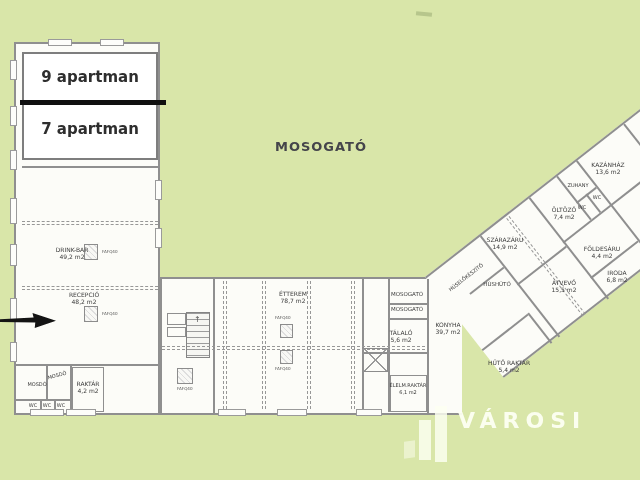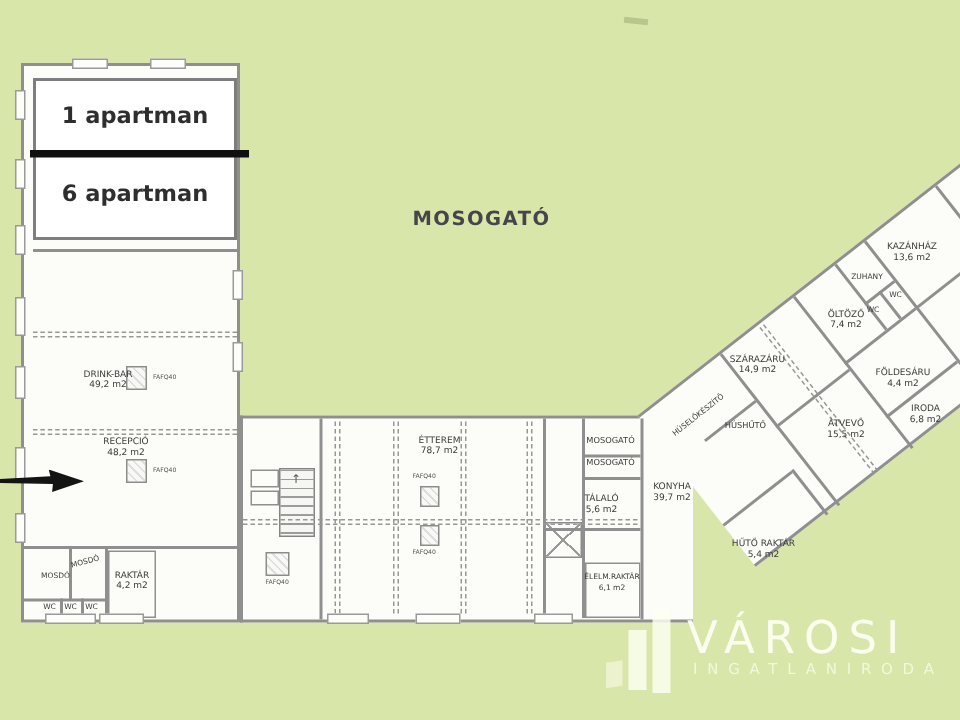--- a/index.html
+++ b/index.html
@@ -21,21 +21,21 @@
   .colsq{position:absolute;border:1px solid #8c8c8c;z-index:11;
          background:repeating-linear-gradient(45deg,#dedede 0 1px,#f8f8f5 1px 4px)}
   .stairs{position:absolute;border:1px solid #848484;z-index:11;
           background:repeating-linear-gradient(to bottom,#9c9c9c 0 1px,#f6f6f2 1px 6px)}
   .xbox{position:absolute;border:1px solid #8c8c8c;z-index:11;background:
         linear-gradient(to top right,transparent calc(50% - .7px),#9a9a9a calc(50% - .7px) calc(50% + .7px),transparent calc(50% + .7px)),
         linear-gradient(to bottom right,transparent calc(50% - .7px),#9a9a9a calc(50% - .7px) calc(50% + .7px),transparent calc(50% + .7px))}
   .apt-label{position:absolute;width:100%;text-align:center;font-size:15px;font-weight:600;color:#2e2e2e}
   .title{position:absolute;font-size:13px;font-weight:700;color:#45454b;letter-spacing:1px;z-index:12}
   .wm-bar{position:absolute;background:rgba(253,255,242,.82);z-index:20}
-  .wm-brand{position:absolute;font-size:30px;font-weight:normal;letter-spacing:6px;
+  .wm-brand{position:absolute;font-size:22px;font-weight:bold;letter-spacing:6px;
             color:rgba(253,255,242,.95);z-index:20;white-space:nowrap}
   .wm-tag{position:absolute;font-size:10px;letter-spacing:6.5px;color:rgba(252,255,240,.72);
           z-index:20;white-space:nowrap}
   .smudge{position:absolute;left:0;top:313px;width:56px;height:15px;background:#141414;z-index:25;
           clip-path:polygon(0 42%,60% 30%,58% 0,100% 52%,62% 100%,63% 64%,0 60%)}
   .speck{position:absolute;background:#b7c68c;z-index:5}
   .z12{z-index:12}
 </style>
 </head>
 <body>
@@ -60,23 +60,23 @@
     <div class="wall-h" style="left:130px;top:100px;width:60px"></div>
     <div class="wall-h" style="left:0;top:90px;width:58px"></div>
     <div class="wall-v" style="left:58px;top:90px;height:38px"></div>
     <div class="dash-v" style="left:100px;top:2px;height:124px"></div>
   </div>
 
   <div class="wing" style="left:14px;top:42px;width:146px;height:373px;z-index:2"></div>
 
   <div style="position:absolute;left:22px;top:52px;width:136px;height:108px;
               background:#ffffff;border:2px solid #7e7e7e;z-index:10">
-    <div class="apt-label" style="top:14px">1 apartman</div>
+    <div class="apt-label" style="top:14px">9 apartman</div>
     <div style="position:absolute;left:-4px;top:46px;width:146px;height:5px;background:#101010"></div>
-    <div class="apt-label" style="top:66px">6 apartman</div>
+    <div class="apt-label" style="top:66px">7 apartman</div>
   </div>
   <div class="wall-h z12" style="left:22px;top:166px;width:136px"></div>
 
   <div class="title" style="left:256px;top:139px;width:130px;text-align:center">MOSOGATÓ</div>
 
   <div class="dash-h z12" style="left:22px;top:221px;width:136px"></div>
   <div class="dash-h z12" style="left:22px;top:286px;width:136px"></div>
 
   <div class="colsq" style="left:84px;top:244px;width:14px;height:16px"></div>
   <div class="collabel" style="left:102px;top:250px">FAFQ40</div>
@@ -237,16 +237,15 @@
   <div class="smudge"></div>
   <div class="speck" style="left:416px;top:12px;width:16px;height:4px;transform:rotate(6deg)"></div>
 
   <div style="position:absolute;left:395px;top:400px;width:245px;height:75px;z-index:20">
     <div style="position:absolute;left:0;top:0;width:60px;height:70px">
       <div class="wm-bar" style="left:9px;top:41px;width:11px;height:17px;opacity:.6;transform:skewY(-8deg)"></div>
       <div class="wm-bar" style="left:24px;top:20px;width:12px;height:40px"></div>
       <div class="wm-bar" style="left:40px;top:6px;width:12px;height:56px"></div>
     </div>
     <div class="wm-brand" style="left:63px;top:8px">VÁROSI</div>
-    <div class="wm-tag" style="left:67px;top:41px">INGATLANIRODA</div>
   </div>
 
 </div>
 
 </body></html>

